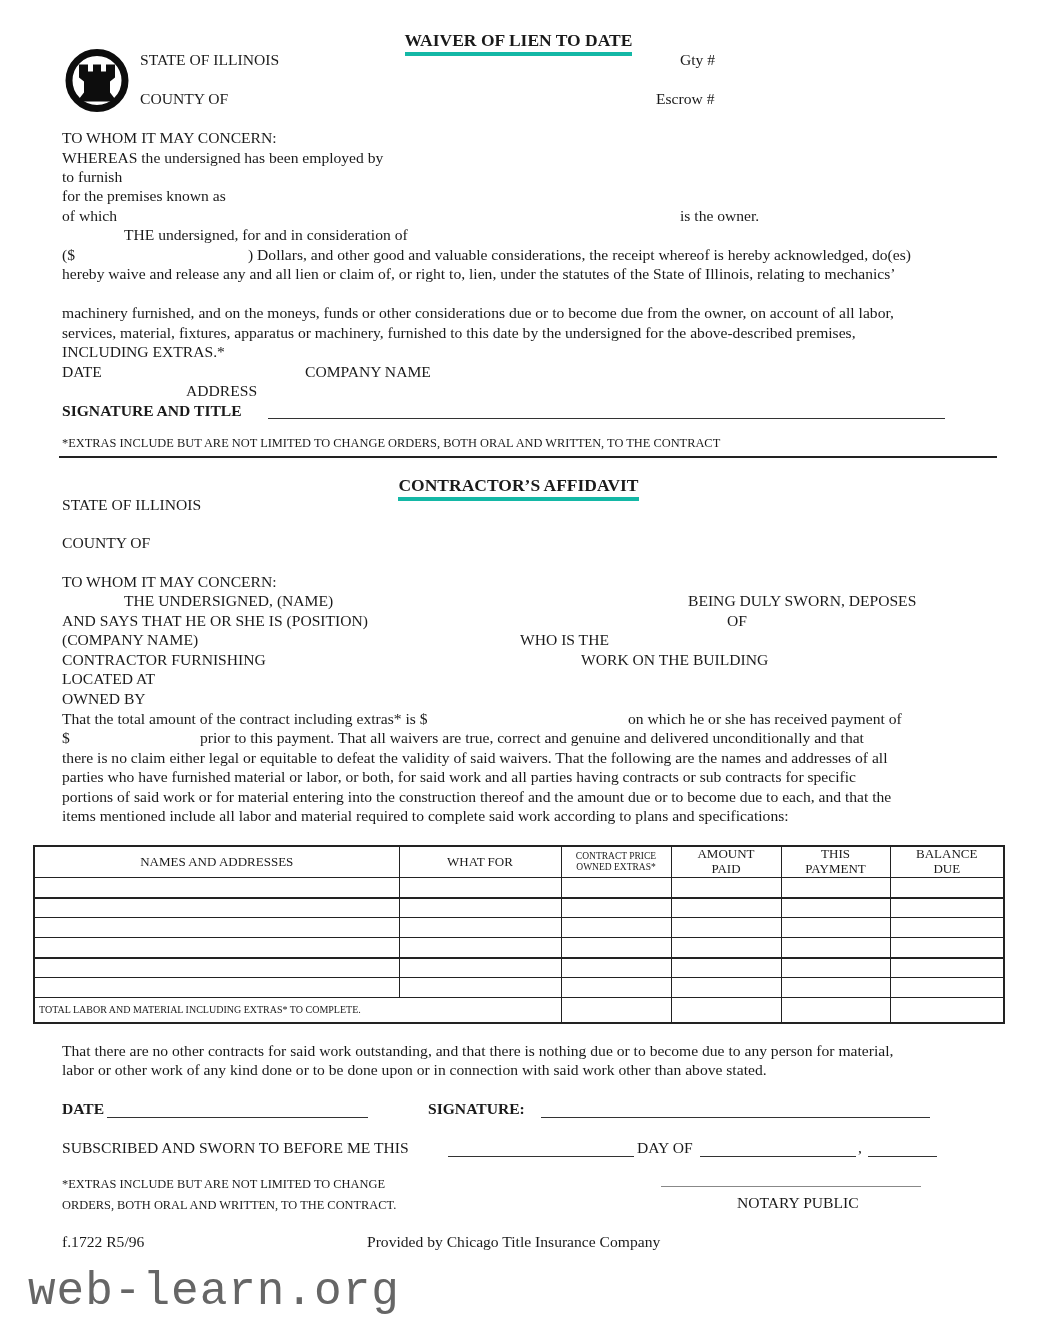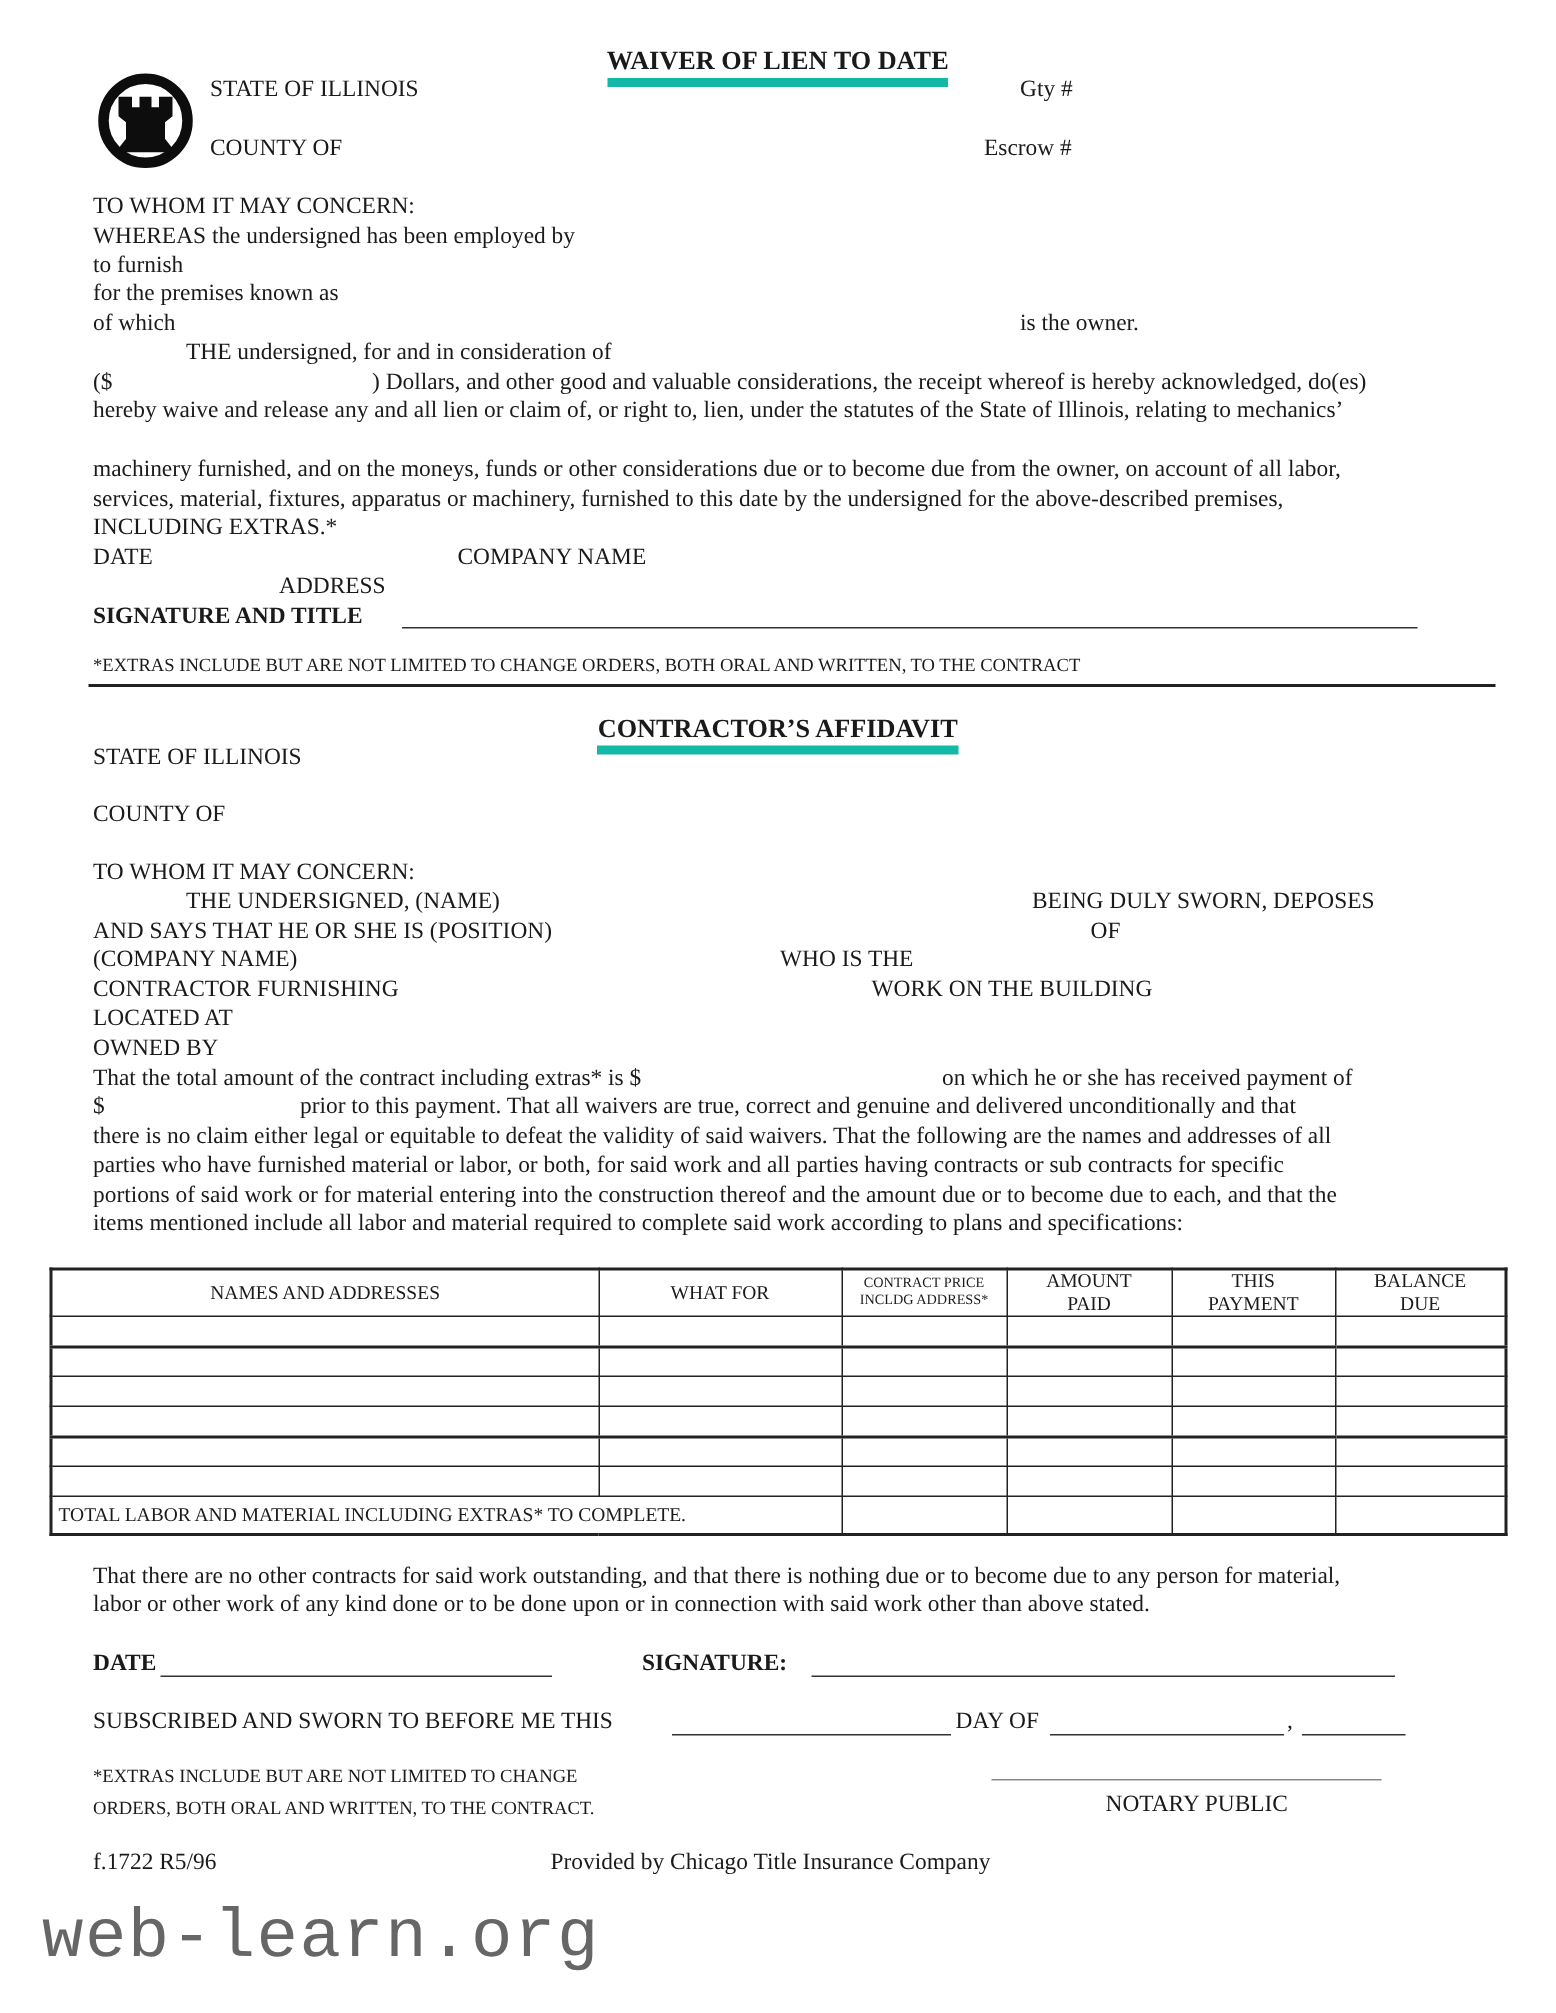--- a/index.html
+++ b/index.html
@@ -5,39 +5,39 @@
   html,body { margin:0; padding:0; background:#ffffff; }
   .page {
     position:relative; width:1037px; height:1342px; background:#ffffff;
     font-family:"Liberation Serif", serif; color:#1a1a1a; overflow:hidden;
   }
   .t { position:absolute; font-size:15.6px; line-height:1.15; white-space:nowrap; }
   .b { font-weight:bold; }
   .small { font-size:12.4px; }
   .title-wrap { position:absolute; left:0; width:100%; text-align:center; }
   .title-inner { display:inline-block; font-weight:bold; font-size:17.5px;
-                 border-bottom:6px solid #14b8a6; padding-bottom:1px; }
+                 border-bottom:4px solid #14b8a6; padding-bottom:1px; }
   .ul { position:absolute; height:0; border-bottom:1px solid #333; }
   .rule { position:absolute; height:2px; background:#222; }
   .logo { position:absolute; }
 
   table.liens {
     position:absolute; left:33px; top:845px; width:970px;
     border-collapse:collapse; table-layout:fixed;
     border:2px solid #222; font-family:"Liberation Serif", serif;
   }
   table.liens th, table.liens td { border:1px solid #222; padding:0 4px; }
   table.liens th {
     font-weight:normal; font-size:13px; text-align:center; vertical-align:middle;
     height:30px; line-height:1.15;
   }
   table.liens th.sm { font-size:9.5px; }
   table.liens tbody tr.empty { height:20px; }
   table.liens tbody tr.thick td { border-bottom-width:2px; }
-  table.liens td.total { font-size:13px; white-space:nowrap;margin-left:44px; }
+  table.liens td.total { font-size:10px; white-space:nowrap;margin-left:44px; }
   table.liens tr.total-row { height:25px; }
 
   .watermark {
     position:absolute; font-family:"Liberation Mono", monospace;
     font-size:46px; color:#666; letter-spacing:1px; white-space:nowrap;
   }
   .notary-ul { position:absolute; height:0; border-bottom:1.5px solid #888; }
 </style>
 </head>
 <body>
@@ -124,21 +124,21 @@
     <thead>
       <tr>
         <th>
           <div>NAMES AND ADDRESSES</div>
         </th>
         <th>
           <div>WHAT FOR</div>
         </th>
         <th class="sm">
           <div>CONTRACT PRICE</div>
-          <div>INCLDG ADDRESS*</div>
+          <div>OWNED EXTRAS*</div>
         </th>
         <th>
           <div>AMOUNT</div>
           <div>PAID</div>
         </th>
         <th>
           <div>THIS</div>
           <div>PAYMENT</div>
         </th>
         <th>

